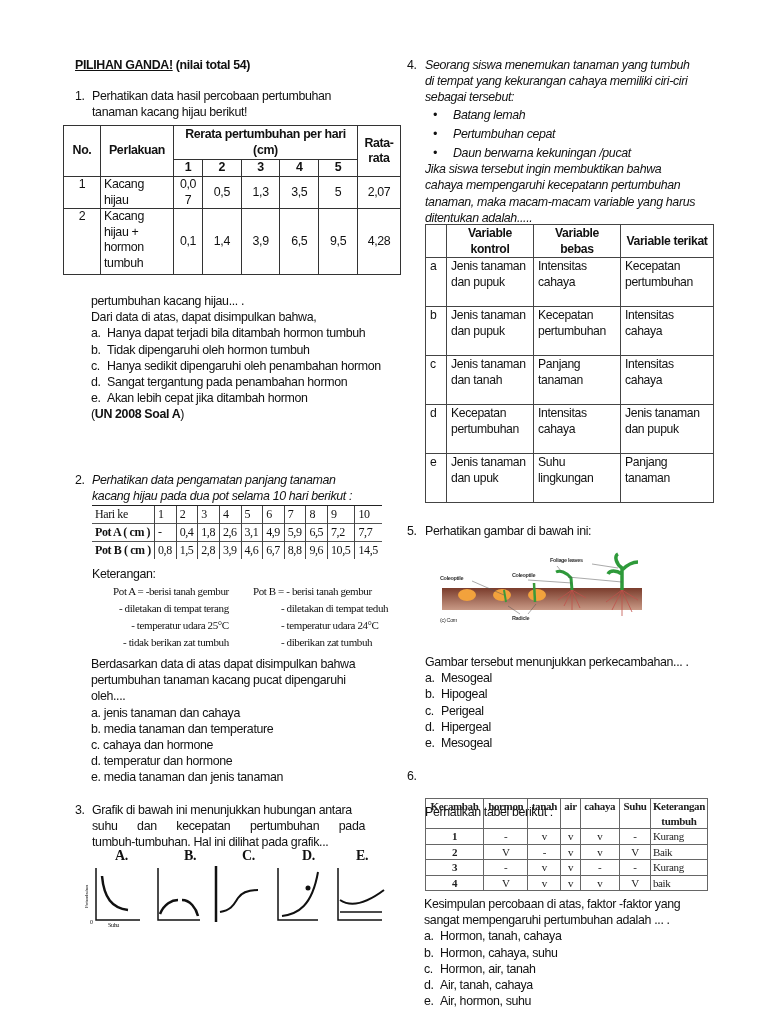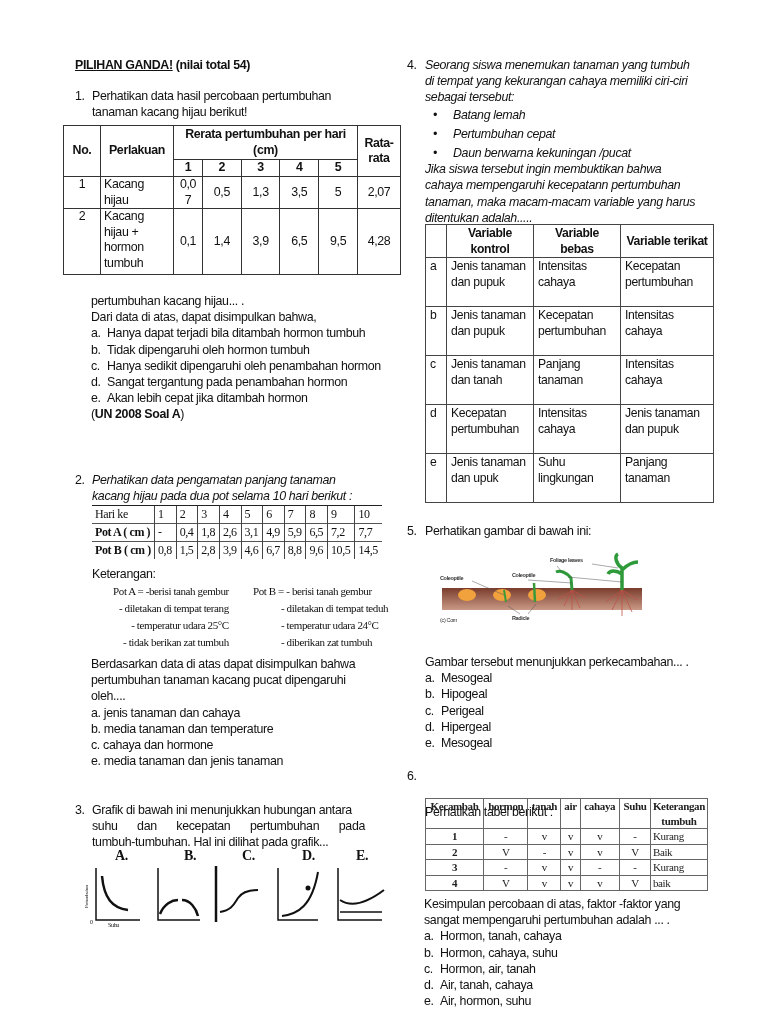--- a/index.html
+++ b/index.html
@@ -163,20 +163,21 @@
   <div style="padding-left:28px;">- diberikan zat tumbuh</div>
 </div>
 
 <div class="abs" style="left:91px;top:656px;width:300px;">
   <div>Berdasarkan data di atas dapat disimpulkan bahwa</div>
   <div>pertumbuhan tanaman kacang pucat dipengaruhi</div>
   <div>oleh....</div>
   <div><span>a.</span> <span>jenis tanaman dan cahaya</span></div>
   <div><span>b.</span> <span>media tanaman dan temperature</span></div>
   <div><span>c.</span> <span>cahaya dan hormone</span></div>
+  <div><span>d.</span> <span>temperatur dan hormone</span></div>
   <div><span>e.</span> <span>media tanaman dan jenis tanaman</span></div>
 </div>
 
 <div class="q" style="left:75px;top:802px;width:290px;">
   <span class="qnum">3.</span>
   <div class="qtext" style="margin-left:17px;">
     <div>Grafik di bawah ini menunjukkan hubungan antara</div>
     <div style="text-align:justify;text-align-last:justify;">suhu dan kecepatan pertumbuhan pada</div>
     <div>tumbuh-tumbuhan. Hal ini dilihat pada grafik...</div>
   </div>

